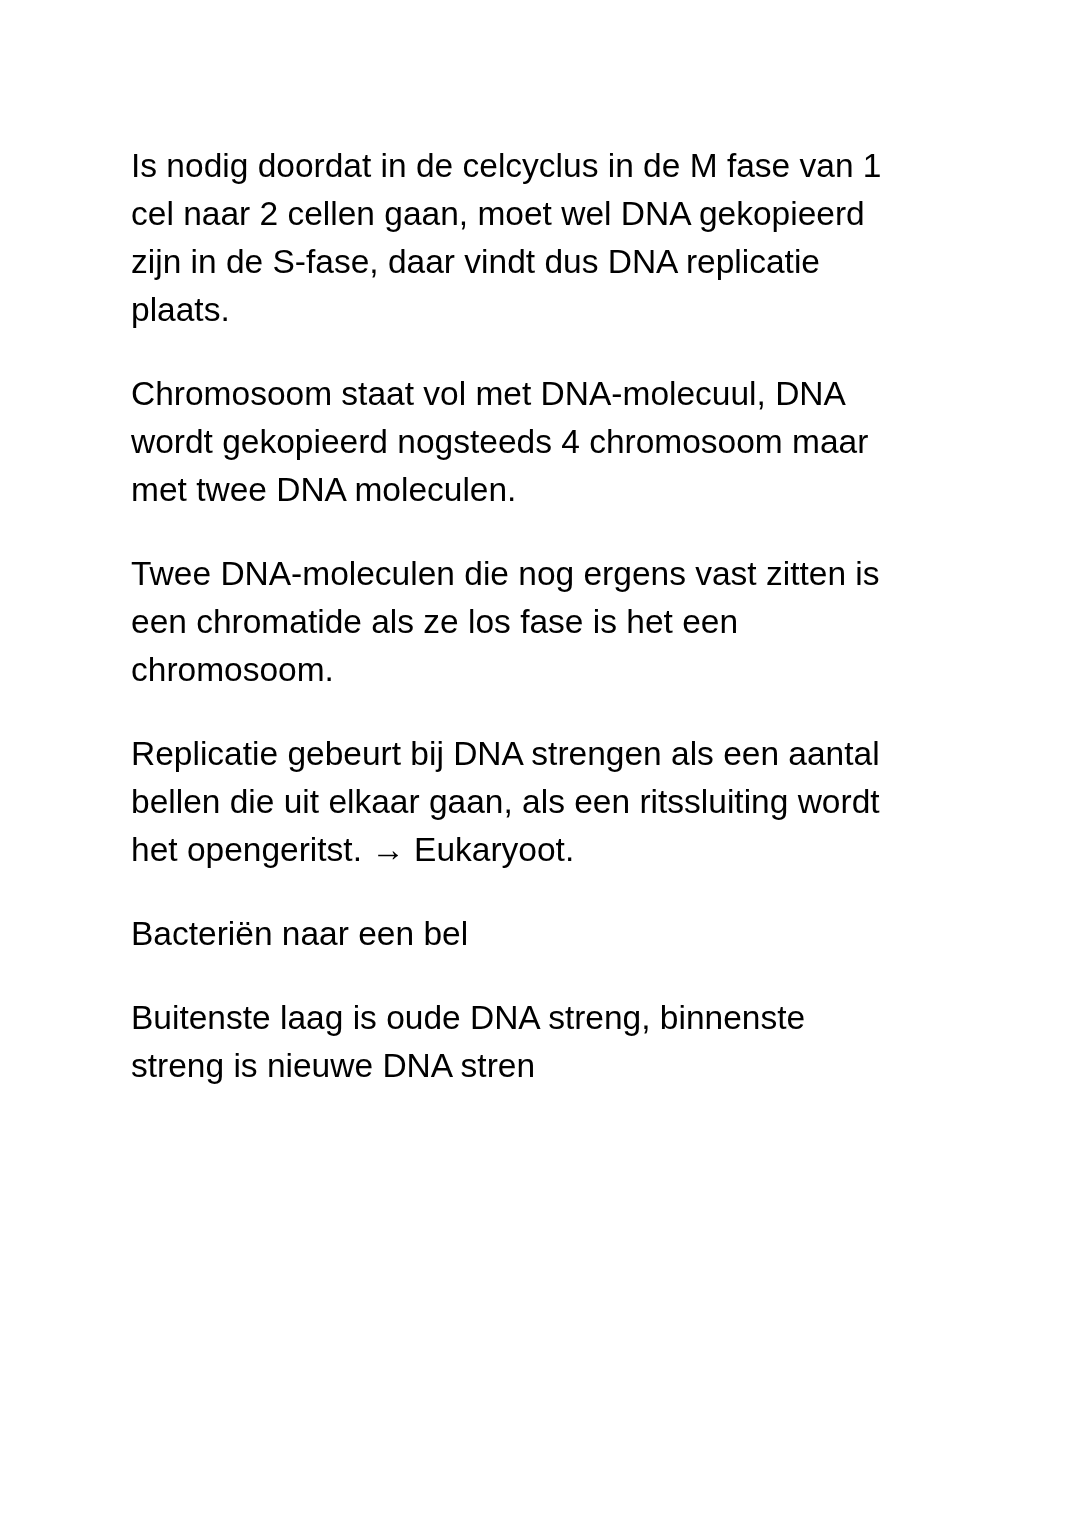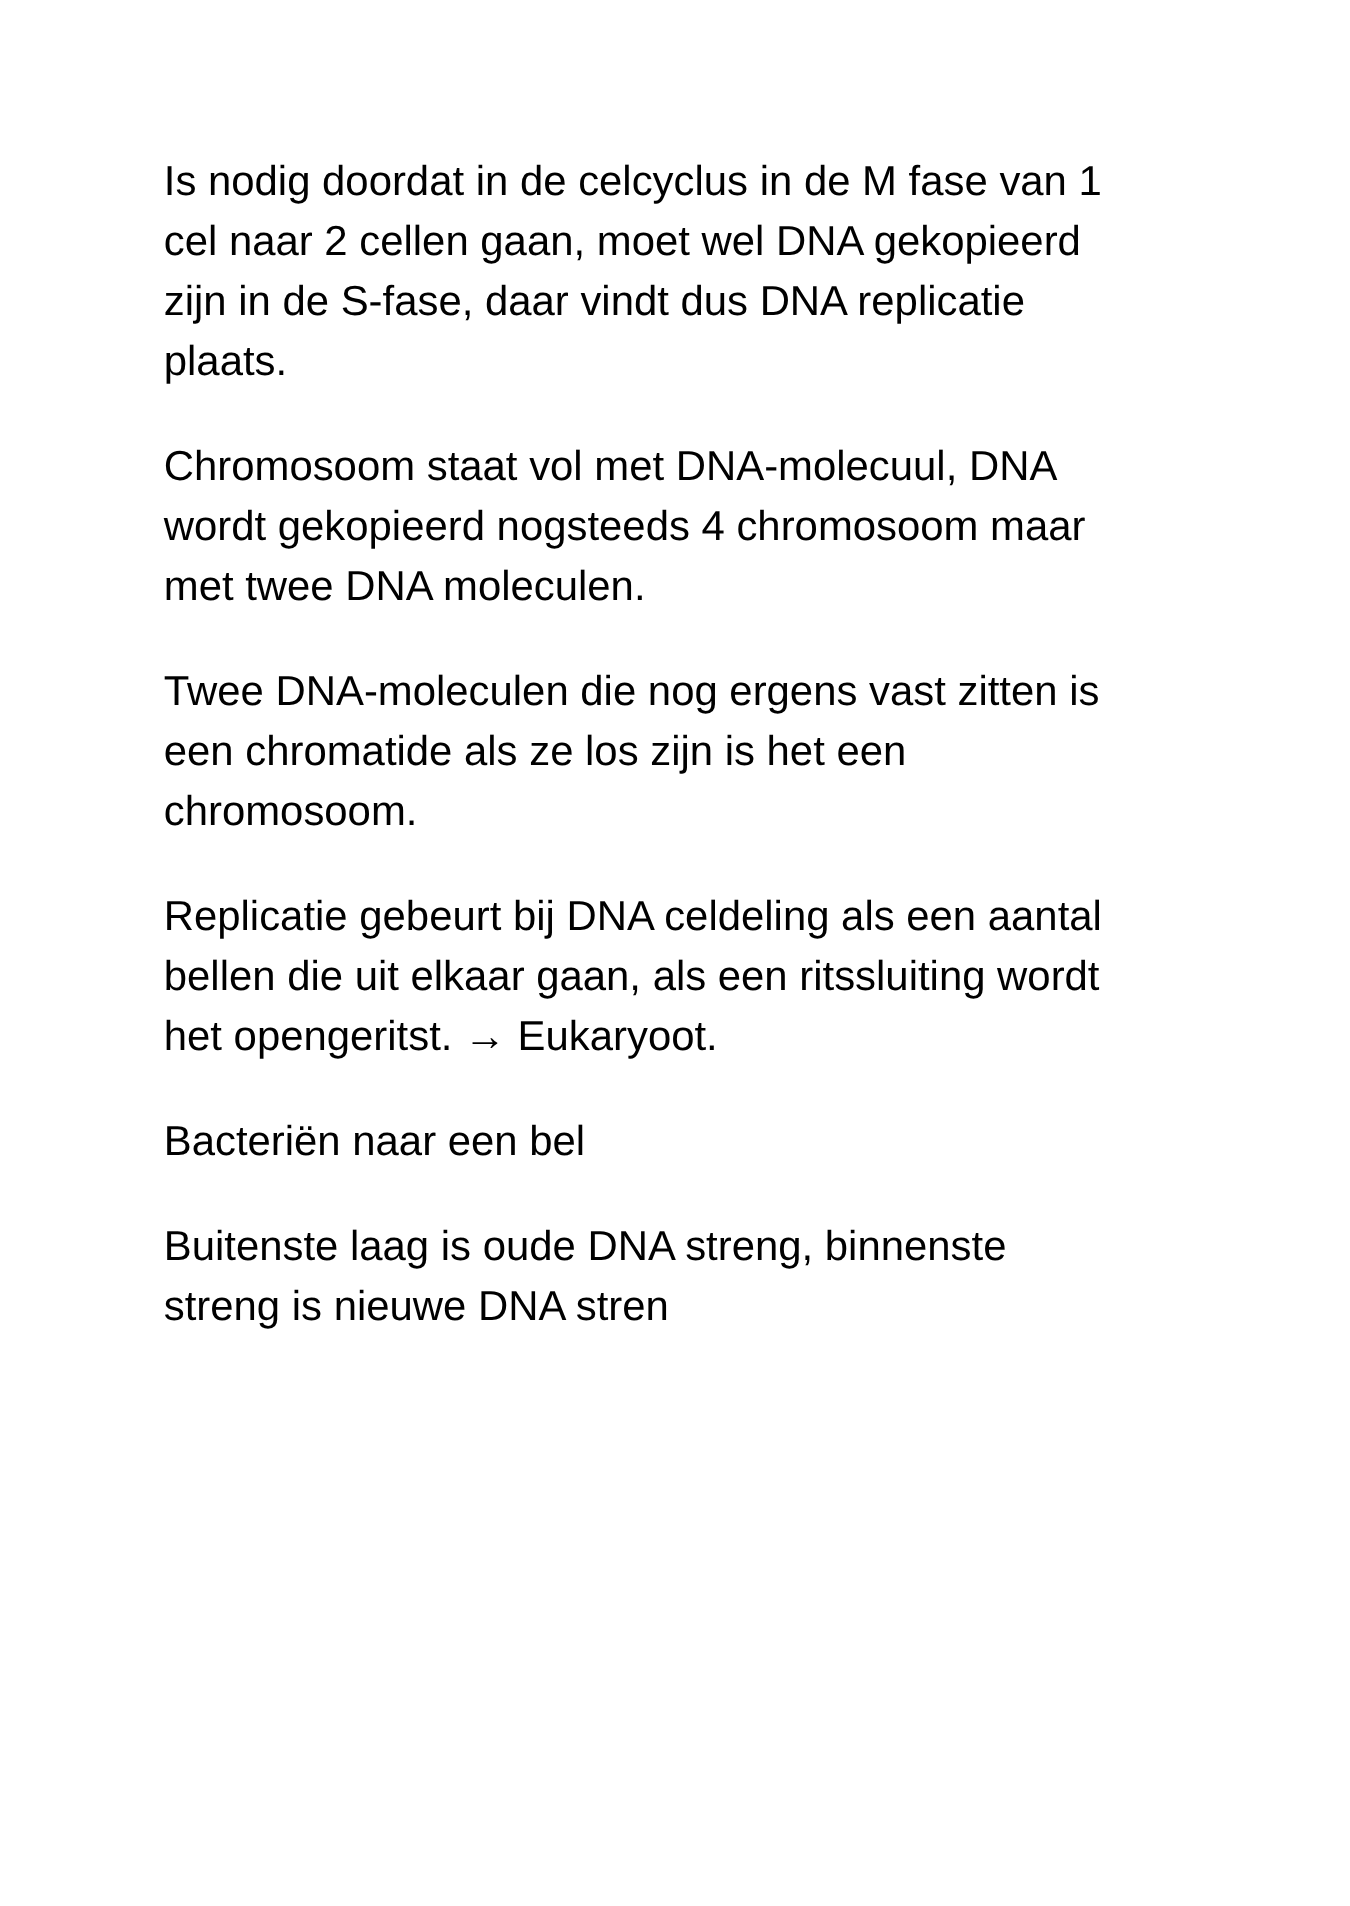--- a/index.html
+++ b/index.html
@@ -9,21 +9,21 @@
     }
     body {
       width: 1080px;
       height: 1525px;
       overflow: hidden;
       position: relative;
     }
     .page {
       position: absolute;
       left: 131px;
-      top: 122px;
+      top: 142px;
       width: 830px;
       font-family: "Liberation Sans", sans-serif;
       font-size: 33.5px;
       line-height: 48px;
       color: #000000;
     }
     .para {
       margin: 0 0 36px 0;
       white-space: pre-line;
     }
@@ -33,21 +33,21 @@
 
 <div class="page">
   <p class="para">Is nodig doordat in de celcyclus in de M fase van 1
 cel naar 2 cellen gaan, moet wel DNA gekopieerd
 zijn in de S-fase, daar vindt dus DNA replicatie
 plaats.</p>
   <p class="para">Chromosoom staat vol met DNA-molecuul, DNA
 wordt gekopieerd nogsteeds 4 chromosoom maar
 met twee DNA moleculen.</p>
   <p class="para">Twee DNA-moleculen die nog ergens vast zitten is
-een chromatide als ze los zijn is het een
+een chromatide als ze los fase is het een
 chromosoom.</p>
-  <p class="para">Replicatie gebeurt bij DNA celdeling als een aantal
+  <p class="para">Replicatie gebeurt bij DNA strengen als een aantal
 bellen die uit elkaar gaan, als een ritssluiting wordt
 het opengeritst. → Eukaryoot.</p>
   <p class="para">Bacteriën naar een bel</p>
   <p class="para">Buitenste laag is oude DNA streng, binnenste
 streng is nieuwe DNA stren</p>
 </div>
 
 </body></html>

